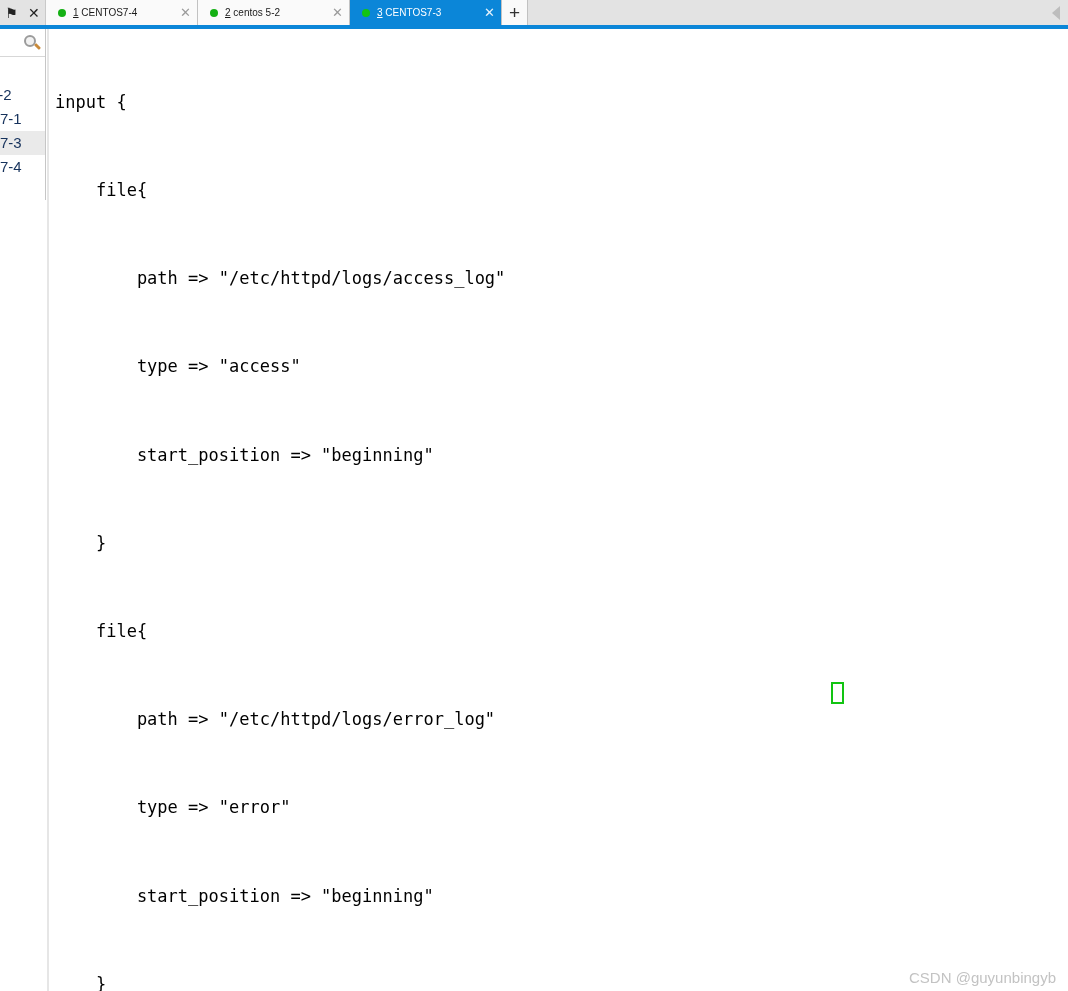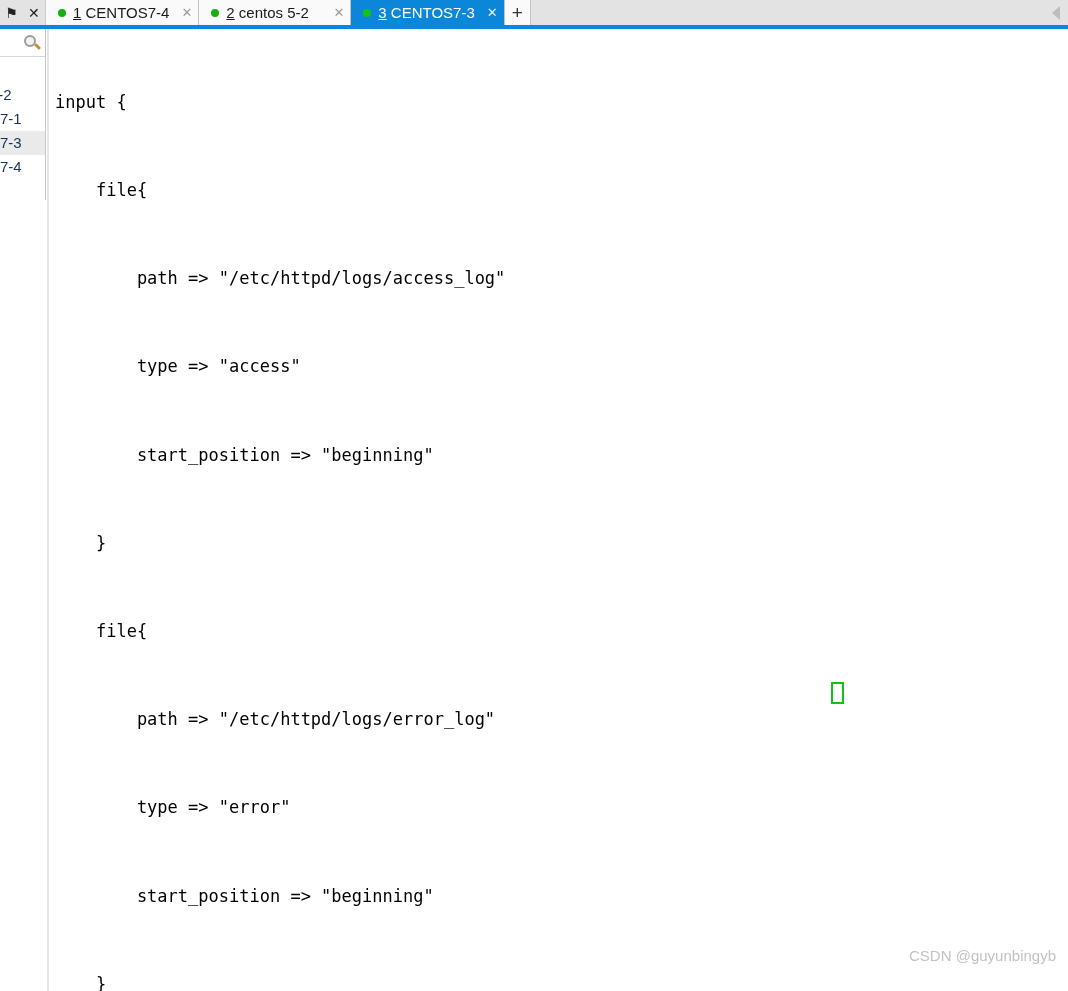--- a/index.html
+++ b/index.html
@@ -74,21 +74,21 @@
   }
   .tab-dot {
     width: 8px; height: 8px;
     border-radius: 50%;
     background: #14b014;
     margin-right: 7px;
     flex: 0 0 auto;
   }
   .tab.active .tab-dot { background: #13c413; }
   .tab-label {
-    font-size: 15px;
+    font-size: 10px;
     color: #1a1a1a;
     white-space: nowrap;
     flex: 1 1 auto;
   }
   .tab.active .tab-label { color: #ffffff; }
   .tab-label .mn {
     text-decoration: underline;
   }
   .tab-close {
     font-size: 13px;
@@ -219,21 +219,21 @@
     height: 22px;
     border: 2px solid #12c412;
     box-sizing: border-box;
     pointer-events: none;
   }
 
   
   #watermark {
     position: absolute;
     right: 12px;
-    bottom: 27px;
+    bottom: 5px;
     font-size: 15px;
     color: #c3c3c3;
     font-family: "Liberation Sans", sans-serif;
     user-select: none;
     white-space: nowrap;
   }
 </style>
 </head>
 <body>
 

